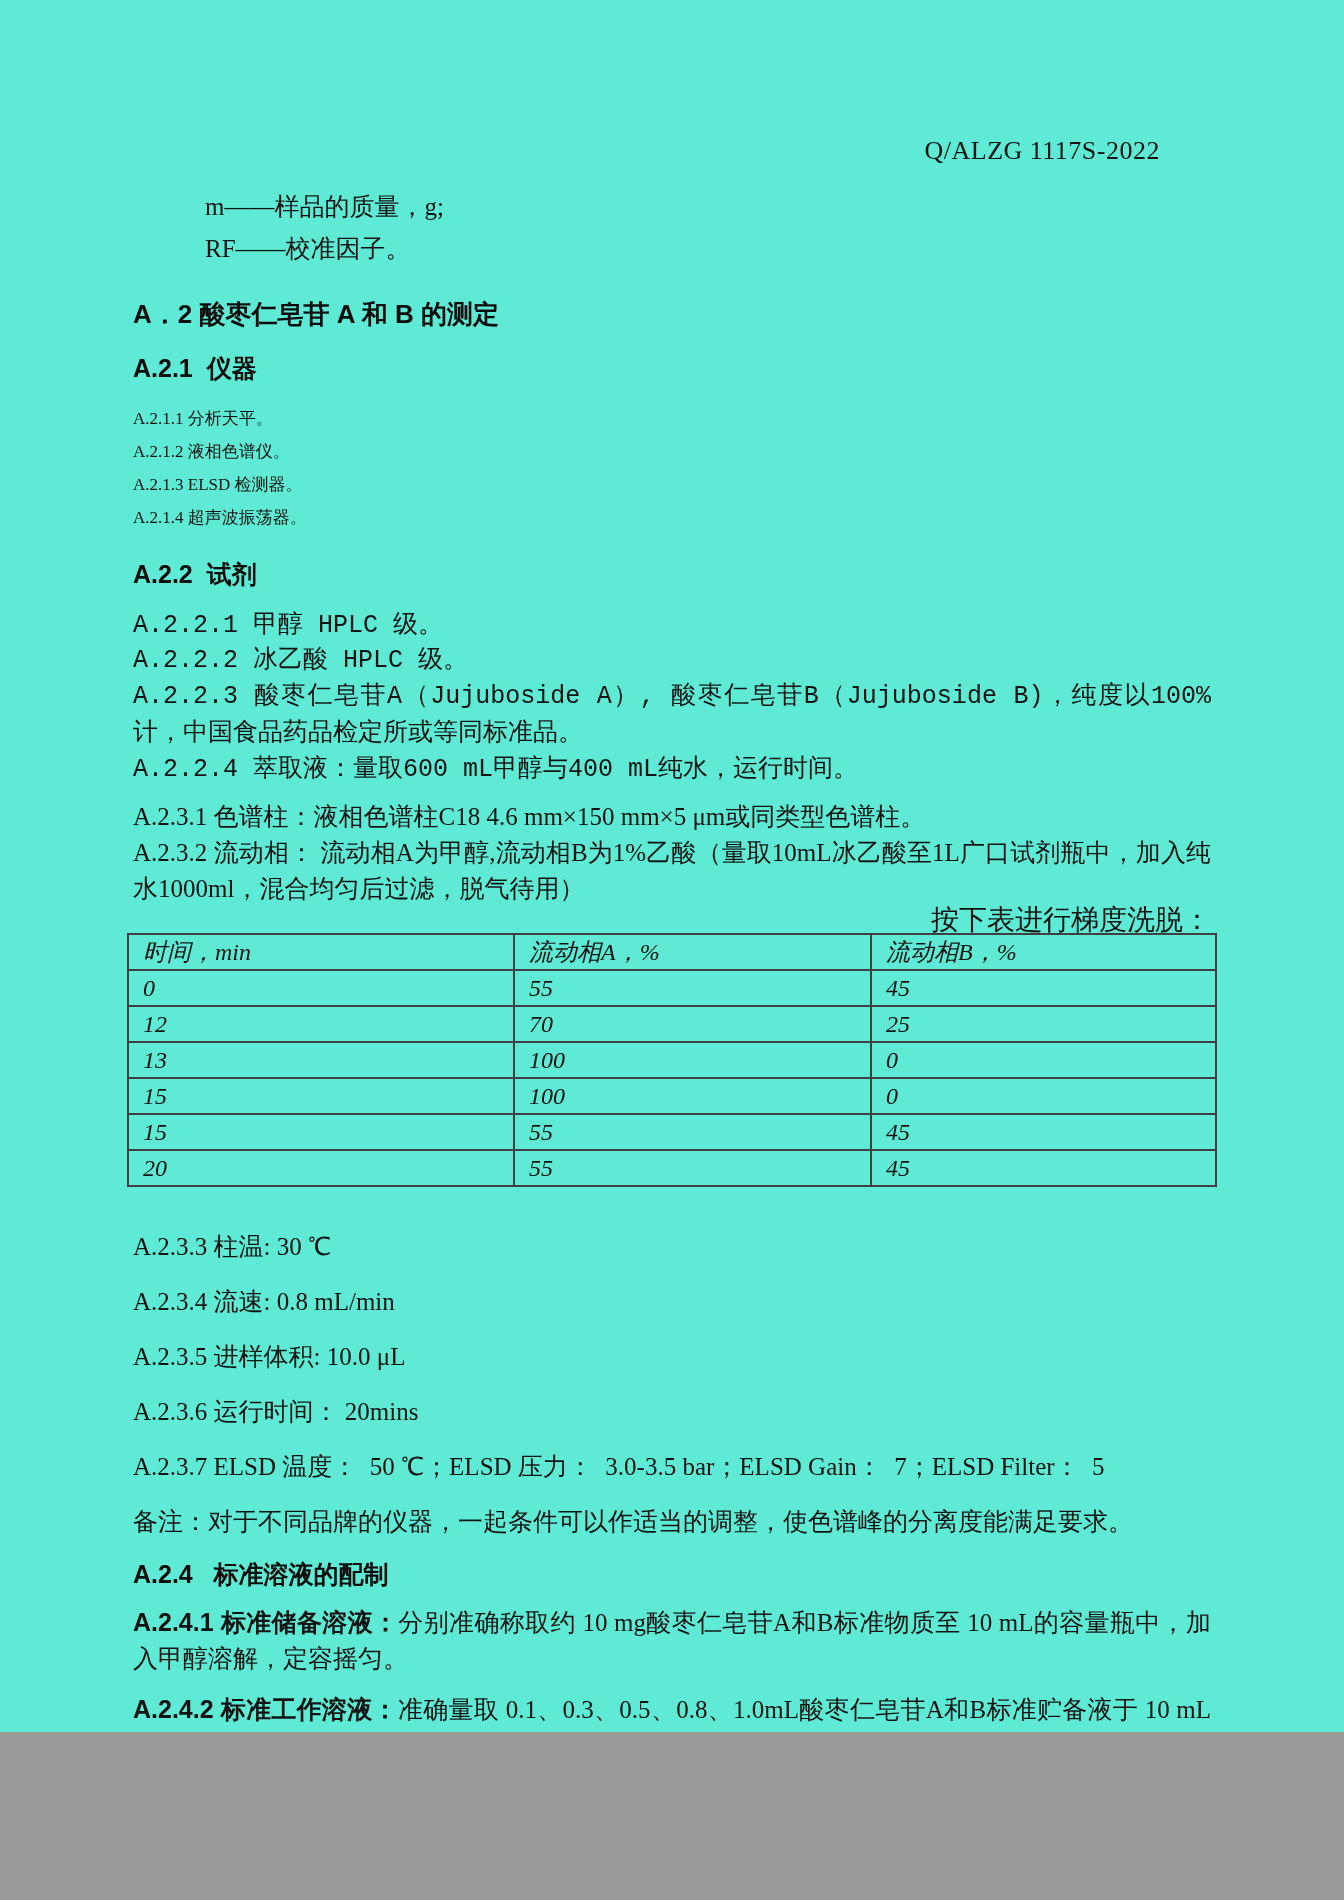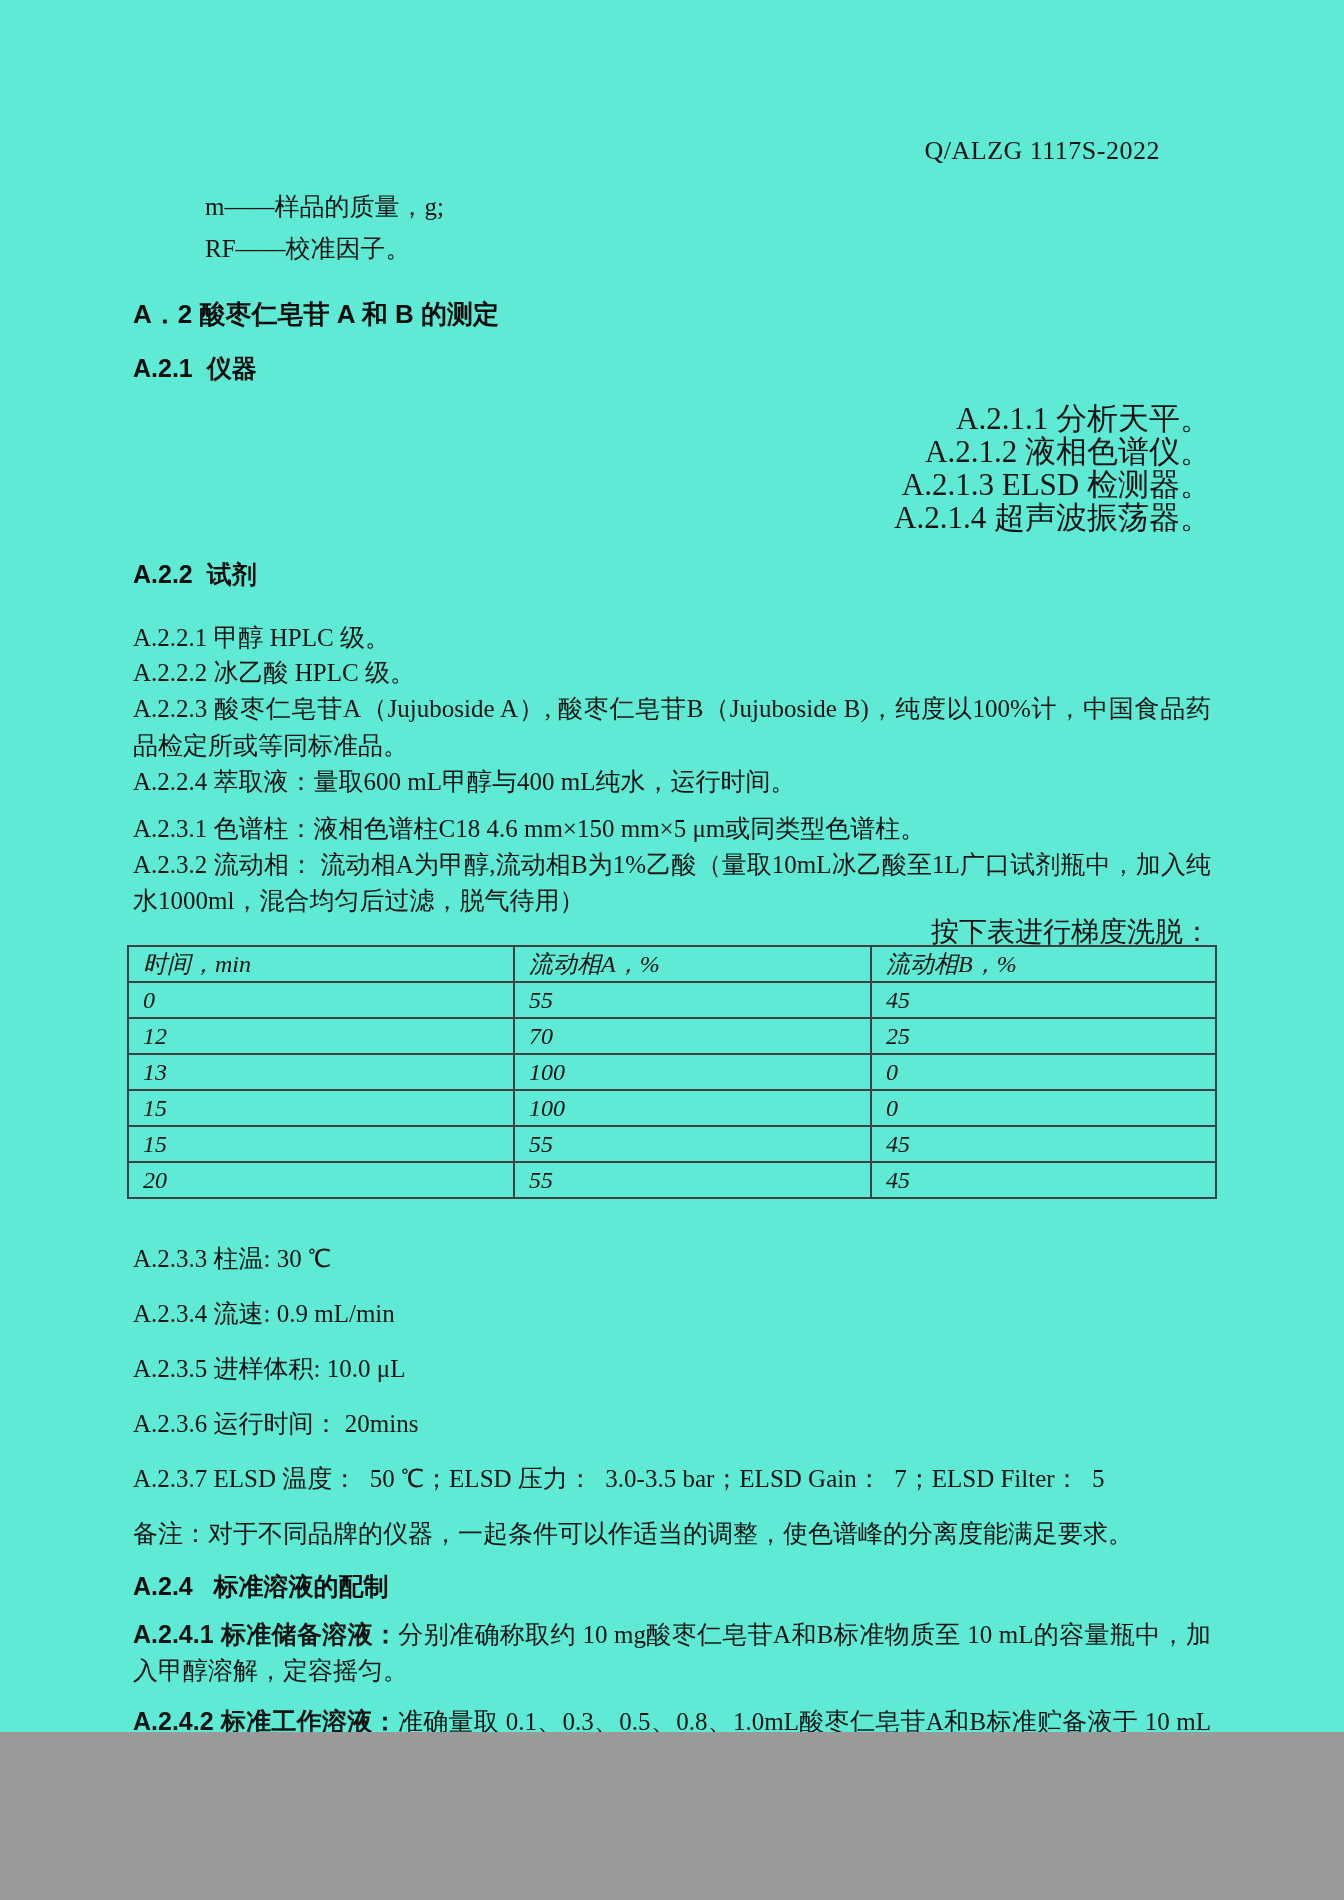--- a/index.html
+++ b/index.html
@@ -43,22 +43,22 @@
     white-space: pre-wrap;
     color: #0d0d0d;
   }
   .h-a2  { margin-top: 26px; font-size: 26px; }
   .h-a21 { margin-top: 18px; }
   .h-a22 { margin-top: 22px; }
   .h-a23 { margin-top: 18px; }
   .h-a24 { margin-top: 16px; }
   .h-a25 { margin-top: 14px; }
   .clause-list-a21 { margin-top: 16px; }
-  .clause-list-a21 .clause { font-size: 31px; line-height: 33px; white-space: pre-wrap; text-align: right; }
-  .clause-list-a22 { margin-top: 28px; }
+  .clause-list-a21 .clause { font-size: 17px; line-height: 33px; white-space: pre-wrap; }
+  .clause-list-a22 { margin-top: 16px; font-family: Liberation Mono, monospace; }
   .clause-a221, .clause-a222 { font-size: 25px; line-height: 35px; white-space: pre-wrap; }
   .para {
     font-size: 25px;
     line-height: 37px;
     text-align: justify;
   }
   .clause-a224 { font-size: 25px; line-height: 35px; white-space: pre-wrap; }
   .clause-a231 { margin-top: 12px; font-size: 25px; line-height: 36px; white-space: pre-wrap; }
   .clause-a232 { font-size: 25px; line-height: 36px; }
   .gradient-intro {
@@ -176,21 +176,21 @@
         <tr>
           <td>20</td>
           <td>55</td>
           <td>45</td>
         </tr>
       </tbody>
     </table>
 
     <div class="post-table-list">
       <div class="clause">A.2.3.3 柱温: 30 ℃</div>
-      <div class="clause">A.2.3.4 流速: 0.9 mL/min</div>
+      <div class="clause">A.2.3.4 流速: 0.8 mL/min</div>
       <div class="clause">A.2.3.5 进样体积: 10.0 μL</div>
       <div class="clause">A.2.3.6 运行时间： 20mins</div>
       <div class="clause">A.2.3.7 ELSD 温度：  50 ℃；ELSD 压力：  3.0-3.5 bar；ELSD Gain：  7；ELSD Filter：  5</div>
       <div class="clause">备注：对于不同品牌的仪器，一起条件可以作适当的调整，使色谱峰的分离度能满足要求。</div>
     </div>
 
     <div class="heading h-a24">A.2.4   标准溶液的配制</div>
 
     <div class="para-a241"><span class="para-label">A.2.4.1 标准储备溶液：</span><span>分别准确称取约 10 mg酸枣仁皂苷A和B标准物质至 10 mL的容量瓶中，加入甲醇溶解，定容摇匀。</span></div>
 

